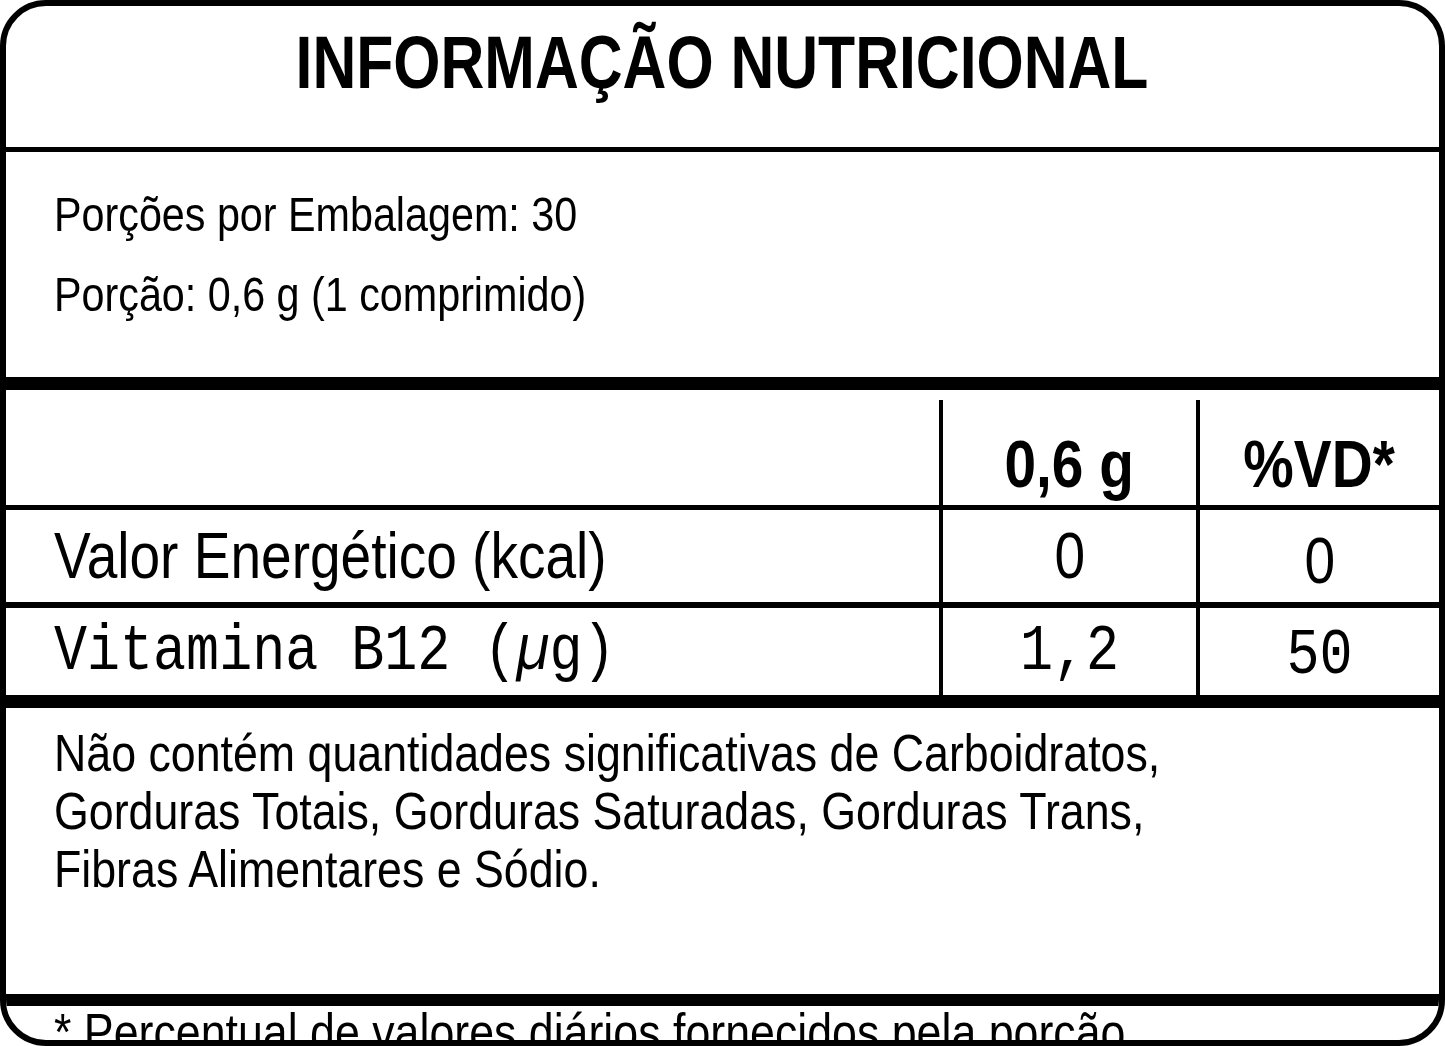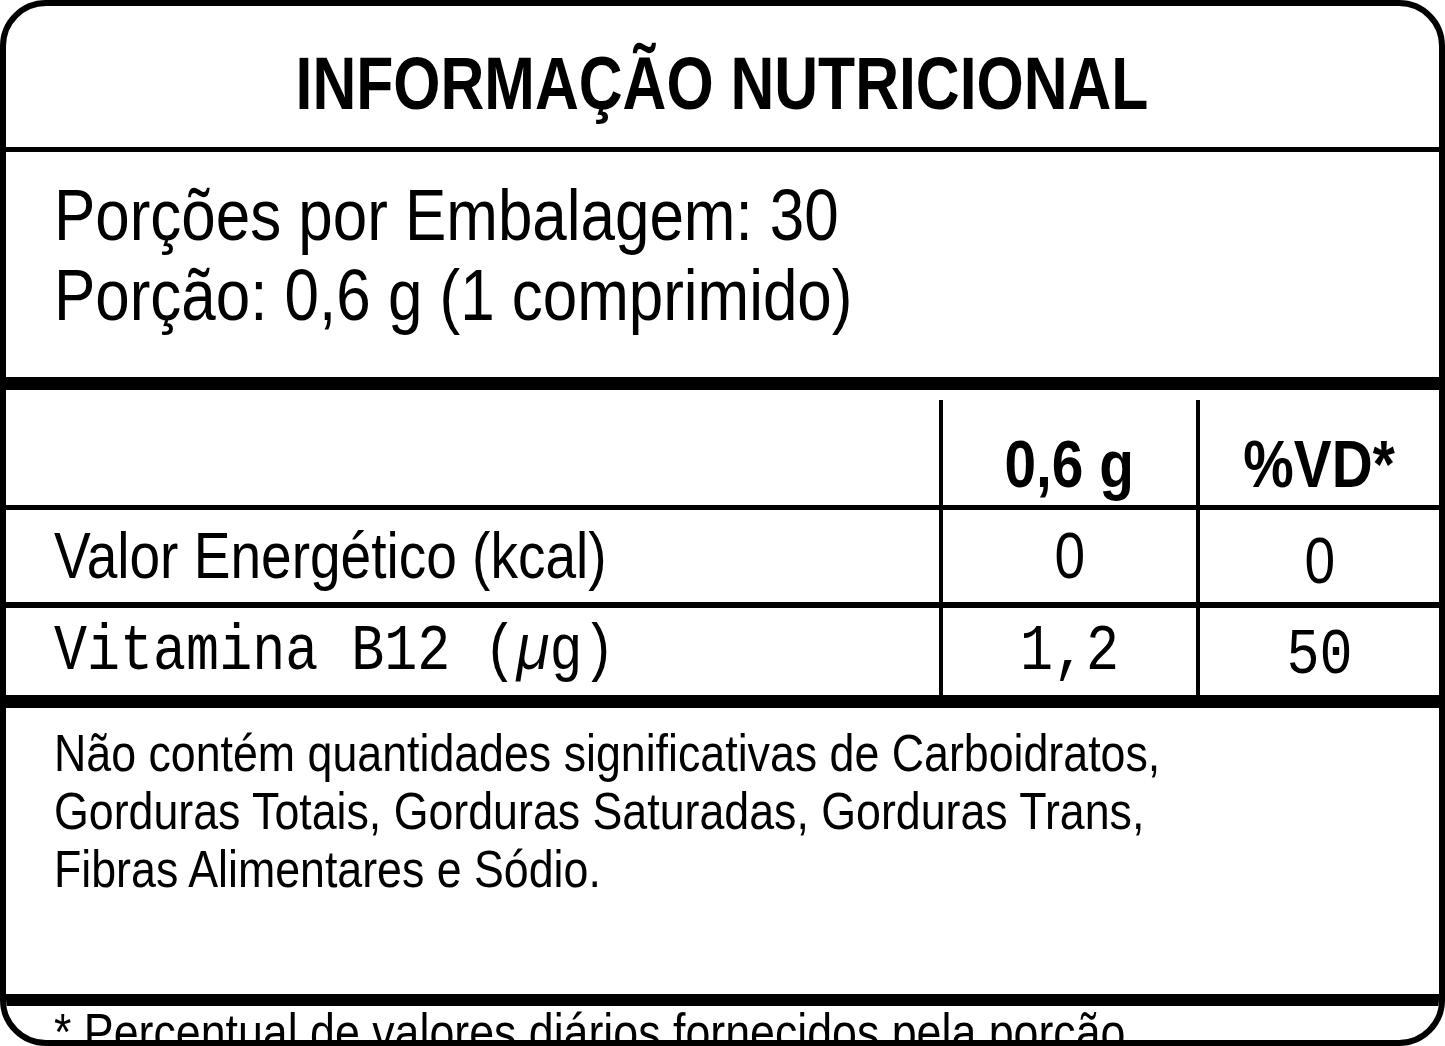--- a/index.html
+++ b/index.html
@@ -38,39 +38,38 @@
     transform-origin: 50% 50%;
     white-space: nowrap;
   }
   .hbar-thick { height: 13px; background: #000; flex: none; }
 
   
   .sec-title {
     height: 127px;
     flex: none;
     display: flex;
-    align-items: center;
     justify-content: center;
     padding-top: 14px;
   }
   .title-text {
     font-size: 74px;
     font-weight: bold;
     transform: scaleX(0.82);
     transform-origin: 50% 50%;
     white-space: nowrap;
   }
   .title-divider { height: 5px; background: #000; flex: none; }
 
   
   .sec-serving {
     height: 202px;
     flex: none;
     padding: 23px 16px 0 48px;
-    font-size: 72px;
+    font-size: 48px;
     line-height: 80px;
   }
 
   
   .table-block { position: relative; flex: none; }
   .vline {
     position: absolute;
     top: 10px;
     bottom: 0;
     width: 4px;

